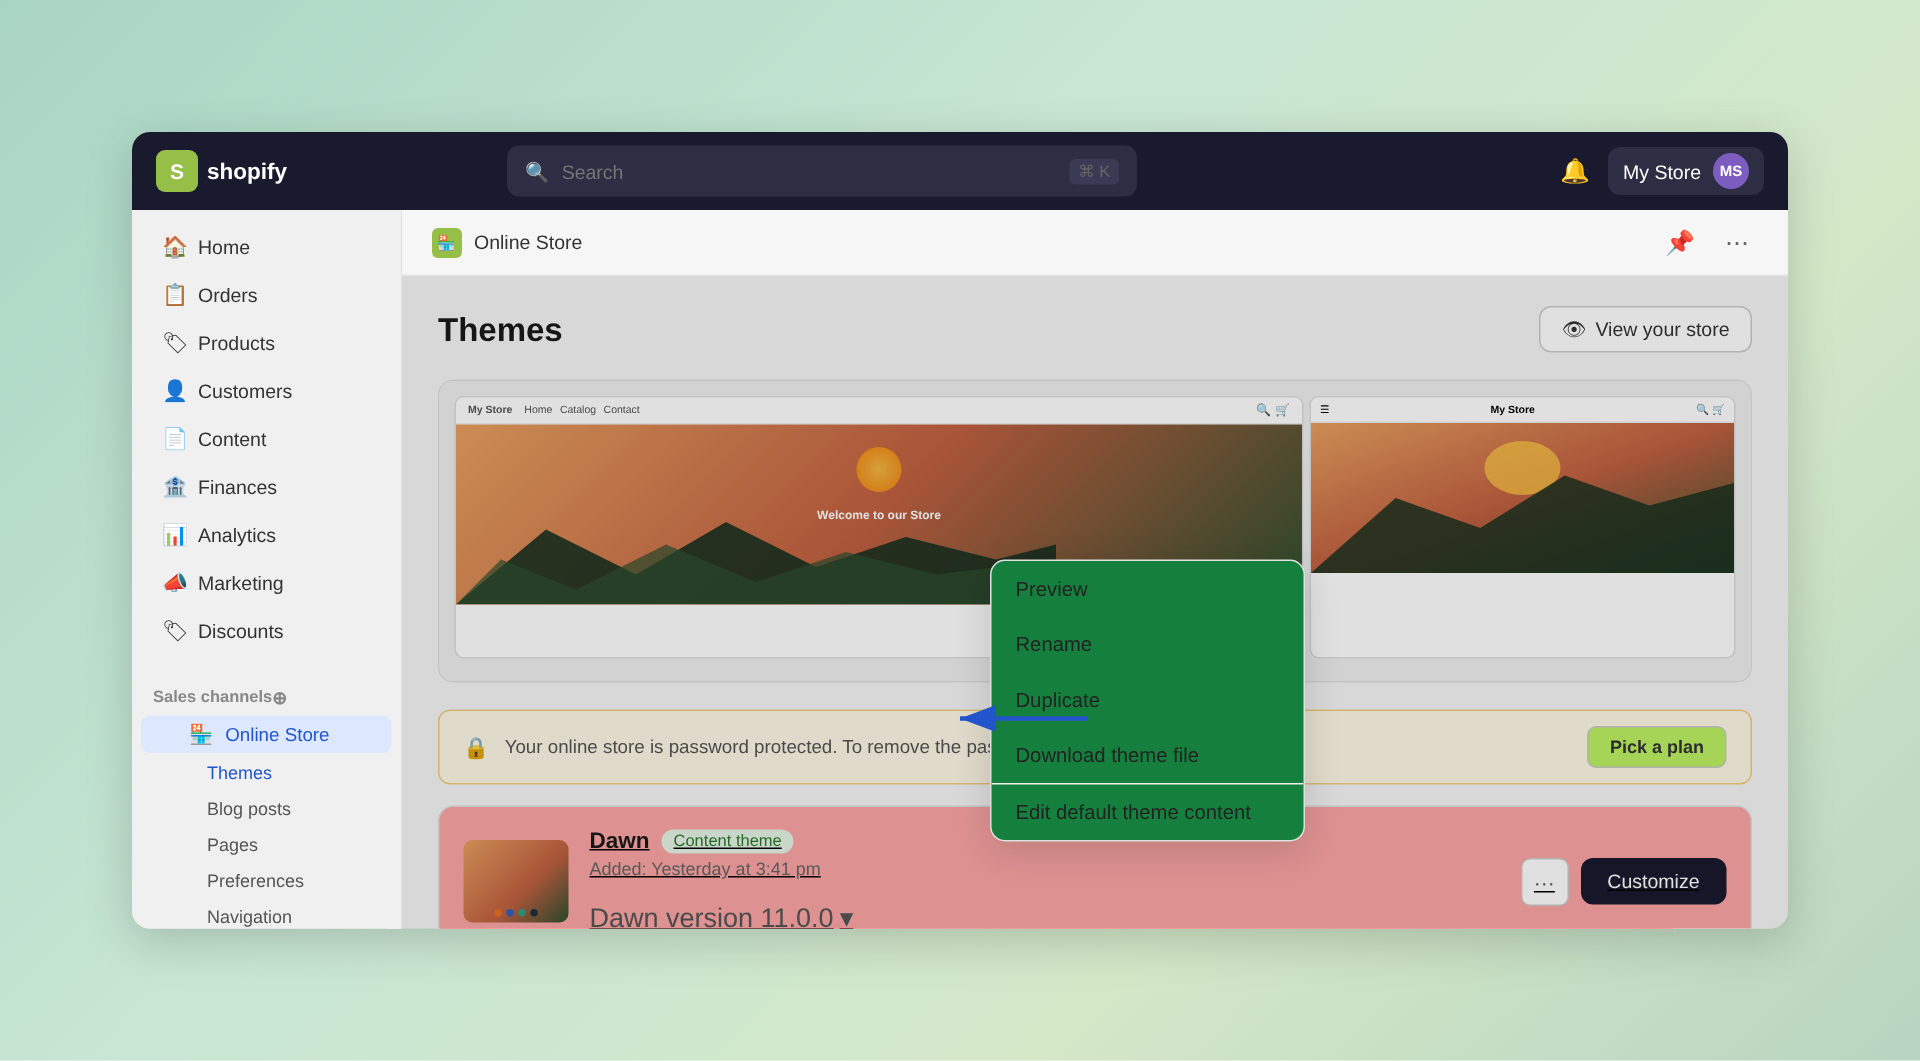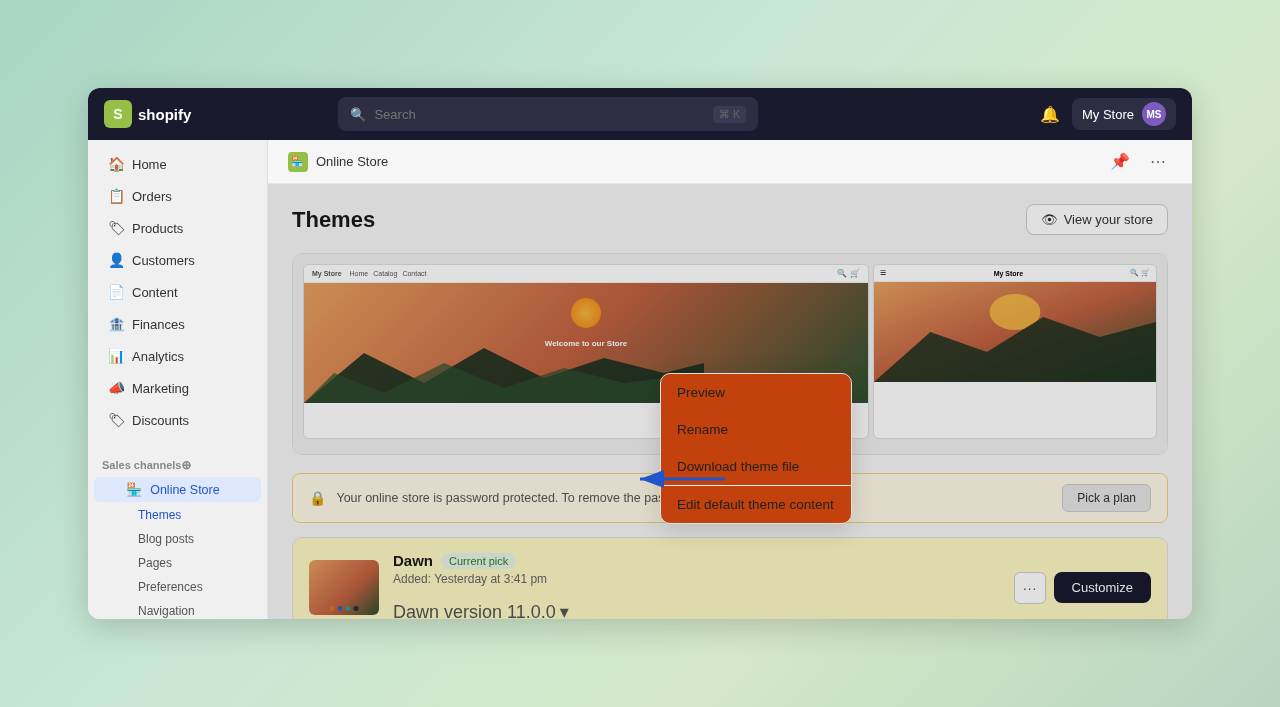--- a/index.html
+++ b/index.html
@@ -383,39 +383,41 @@
       align-items: center;
       gap: 10px;
       margin-bottom: 14px;
       font-size: 12.5px;
       color: #555;
     }
     .lock-icon { font-size: 14px; color: #c0963a; }
     .pick-plan-btn {
       margin-left: auto;
       padding: 6px 14px;
-      background: #e5e5e5;
+      background: #bef264;
       border: 1px solid #ccc;
       border-radius: 6px;
       font-size: 12px;
       cursor: pointer;
       white-space: nowrap;
       color: #333;
+      font-weight: bold;
     }
 
     
     .dawn-card {
-      background: #fef9c3;
+      background: #fca5a5;
       border: 1px solid #e0e0e0;
       border-radius: 10px;
       padding: 14px 16px;
       display: flex;
       align-items: center;
       gap: 14px;
       margin-bottom: 14px;
+      text-decoration: underline;
     }
     .dawn-thumb {
       width: 70px;
       height: 55px;
       border-radius: 6px;
       background: linear-gradient(135deg, #e8a060, #c06040 60%, #2d5030);
       flex-shrink: 0;
       position: relative;
       overflow: hidden;
     }
@@ -481,22 +483,22 @@
       font-size: 13px;
       cursor: pointer;
       font-weight: 500;
     }
 
     
     .dropdown-menu {
       position: absolute;
       top: 295px;
       left: 580px;
-      width: 192px;
-      background: #c2410c;
+      width: 210px;
+      background: #15803d;
       border-radius: 10px;
       box-shadow: 0 6px 24px rgba(0,0,0,0.14);
       z-index: 100;
       overflow: hidden;
       border: 1px solid #e0e0e0;
     }
     .dropdown-item {
       padding: 11px 16px;
       font-size: 13.5px;
       color: #222;
@@ -701,21 +703,21 @@
             <div class="dawn-thumb-dots">
               <div class="dot dot-orange"></div>
               <div class="dot dot-blue"></div>
               <div class="dot dot-teal"></div>
               <div class="dot dot-dark"></div>
             </div>
           </div>
           <div class="dawn-info">
             <div class="dawn-name-row">
               <span class="dawn-name">Dawn</span>
-              <span class="current-badge">Current pick</span>
+              <span class="current-badge">Content theme</span>
             </div>
             <div class="dawn-added">Added: Yesterday at 3:41 pm</div>
             <div class="dawn-version">
               <span>Dawn version 11.0.0</span>
               <span>▾</span>
             </div>
           </div>
           <div class="dawn-actions">
             <button class="more-btn">···</button>
             <button class="customize-btn">Customize</button>
@@ -729,20 +731,23 @@
 </div>
 
 <div class="dropdown-menu" style="top:373px; left:660px;">
   <div class="dropdown-item">
     <span>Preview</span>
   </div>
   <div class="dropdown-item">
     <span>Rename</span>
   </div>
   <div class="dropdown-item">
+    <span>Duplicate</span>
+  </div>
+  <div class="dropdown-item">
     <span>Download theme file</span>
   </div>
   <div class="dropdown-divider"></div>
   <div class="dropdown-item">
     <span>Edit default theme content</span>
   </div>
 </div>
 
 <div class="arrow-indicator" style="top:464px; left:630px;">
   <svg width="100" height="30">

